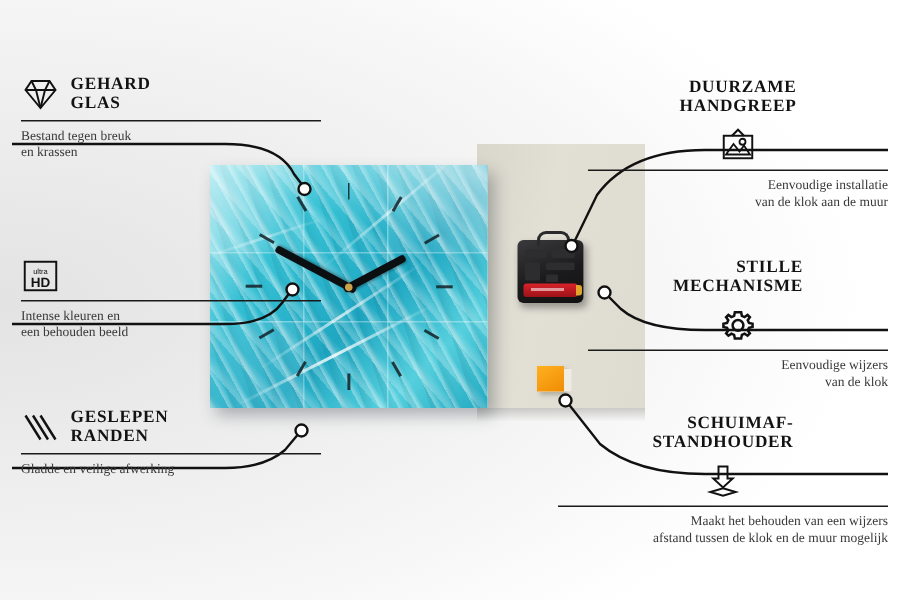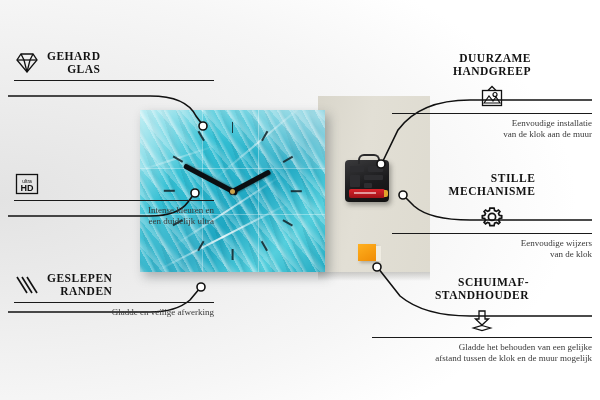--- a/index.html
+++ b/index.html
@@ -63,21 +63,21 @@
   
   .callout{position:absolute;width:200px;}
   .callout .head{display:flex;align-items:center;gap:7px;}
   .callout .title{font-weight:bold;font-size:11.5px;letter-spacing:.5px;color:#121212;
       line-height:13px;text-transform:uppercase;}
   .callout .rule{height:1px;background:#1a1a1a;margin:4px 0 4px;}
   .callout .sub{font-size:9px;color:#3a3a3a;line-height:11px;}
 
   .left{left:14px;}
   .left .head{justify-content:flex-start;}
-  .left .title,.left .sub{text-align:right;font-family:Liberation Serif, serif;}
+  .left .title,.left .sub{text-align:left;font-family:Liberation Serif, serif;}
   .right{right:8px;}
   .right .head{justify-content:flex-end;flex-direction:column;}
   .right .title,.right .sub{text-align:right;}
   .ico{flex:0 0 auto;width:26px;height:24px;color:#111;}
   .ico svg{display:block;width:100%;height:100%;}
 
   #links{position:absolute;inset:0;pointer-events:none;}
 </style>
 </head>
 <body>
@@ -164,36 +164,40 @@
               <path d="M19 3 L16 9 L13 21"></path>
         </g>
           </svg>
       </span>
       <span class="title">
         <span>GEHARD</span><br>
         <span>GLAS</span>
       </span>
     </div>
     <div class="rule"></div>
+    <div class="sub">
+      <span>Bestand tegen breuk</span><br>
+      <span>en krassen</span>
+    </div>
   </div>
 
   <div class="callout left" style="top:172px;">
     <div class="head">
       <span class="ico">
         <svg viewBox="0 0 26 24">
           <rect x="2.5" y="2.5" width="21" height="19" fill="none" stroke="currentColor" stroke-width="1.3"></rect>
           <text x="13" y="10.5" font-size="5" font-family="Liberation Sans, sans-serif" text-anchor="middle" fill="currentColor">ultra</text>
           <text x="13" y="19" font-size="9" font-weight="bold" font-family="Liberation Sans, sans-serif" text-anchor="middle" fill="currentColor">HD</text>
         </svg>
       </span>
     </div>
     <div class="rule"></div>
     <div class="sub">
       <span>Intense kleuren en</span><br>
-      <span>een duidelijk ultra</span>
+      <span>een behouden beeld</span>
     </div>
   </div>
 
   <div class="callout left" style="top:272px;">
     <div class="head">
       <span class="ico">
         <svg viewBox="0 0 26 24">
             <g stroke="currentColor" stroke-width="1.6">
           <path d="M3 4 L13 20"></path>
               <path d="M8 4 L18 20"></path>
@@ -266,18 +270,18 @@
         <svg viewBox="0 0 26 24">
             <g fill="none" stroke="currentColor" stroke-width="1.3">
           <path d="M10 2 L16 2 L16 10 L19.5 10 L13 16 L6.5 10 L10 10 Z"></path>
           <path d="M13 16.5 L21.5 19 L13 21.5 L4.5 19 Z"></path>
         </g>
           </svg>
       </span>
     </div>
     <div class="rule"></div>
     <div class="sub">
-      <span>Gladde het behouden van een gelijke</span><br>
+      <span>Maakt het behouden van een wijzers</span><br>
       <span>afstand tussen de klok en de muur mogelijk</span>
     </div>
   </div>
 
 </div>
 
 </body></html>

